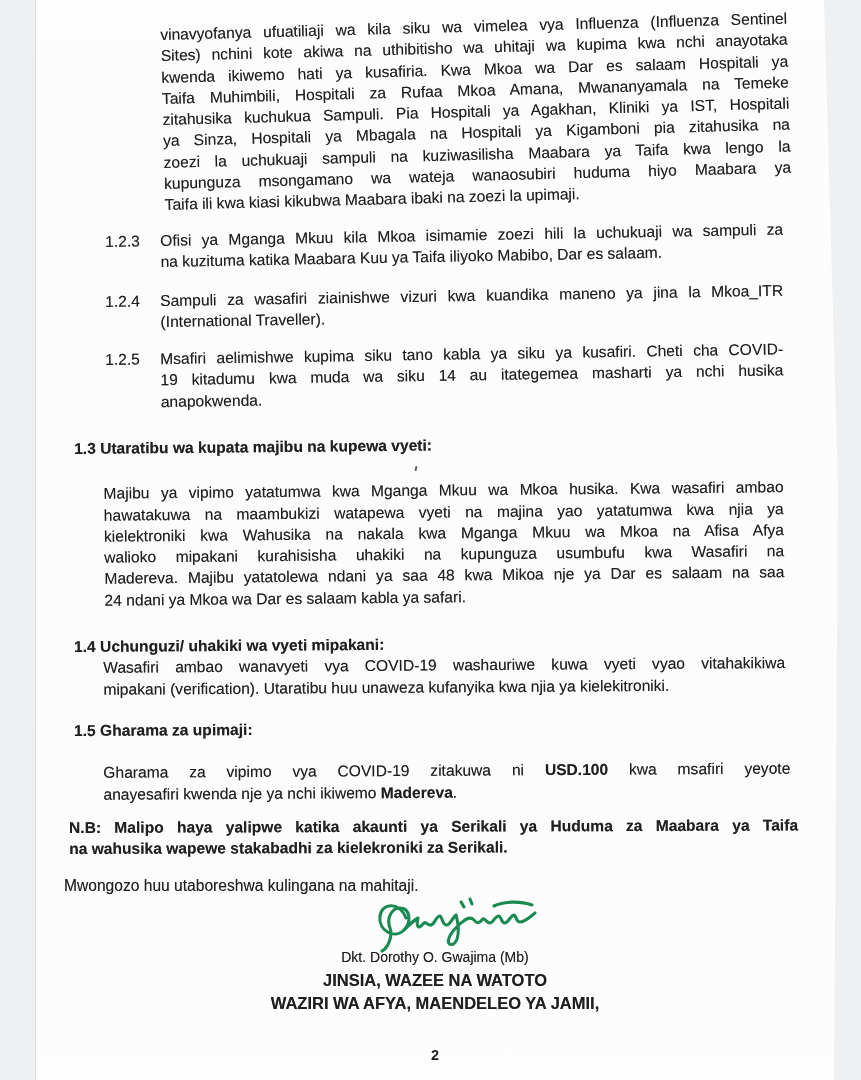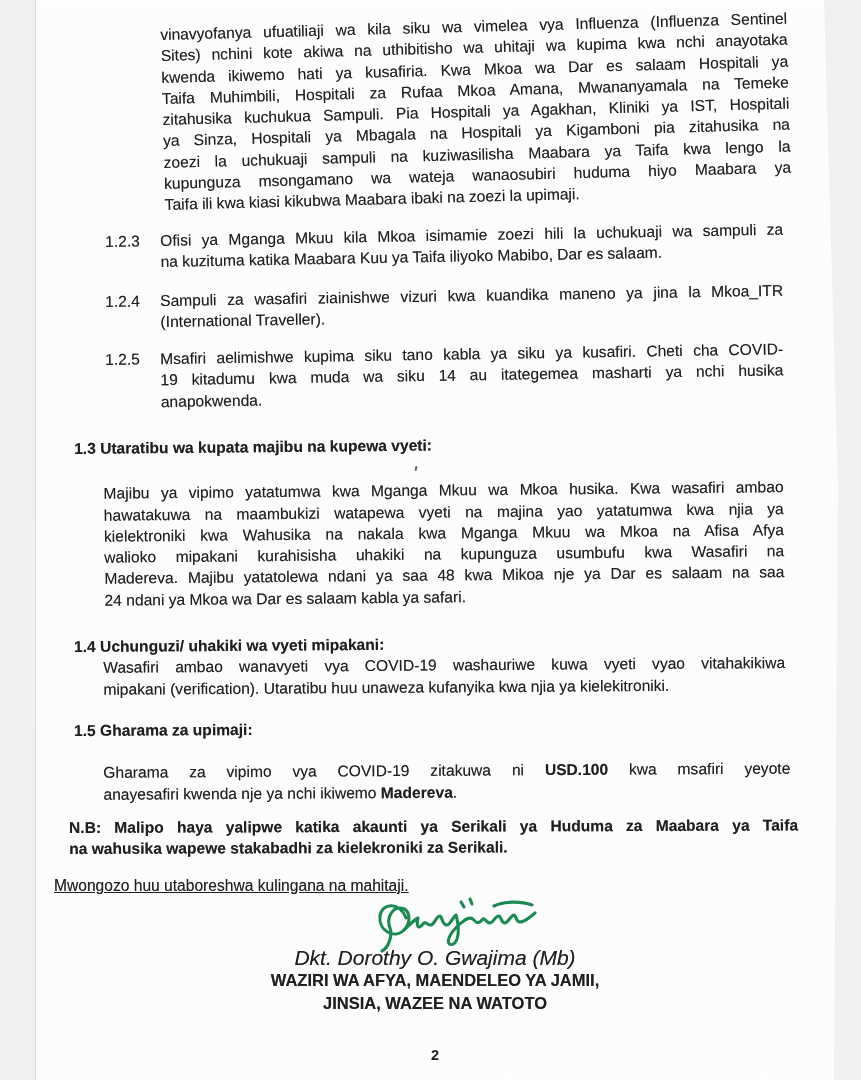--- a/index.html
+++ b/index.html
@@ -28,21 +28,21 @@
   .bold{font-weight:700;}
   .rot-intro{transform:rotate(-1.5deg);}
   .rot-i1{transform:rotate(-1.05deg);}
   .rot-i2{transform:rotate(-0.95deg);}
   .rot-i3{transform:rotate(-0.9deg);}
   .rot-s13{transform:rotate(-0.55deg);}
   .rot-s14{transform:rotate(-0.4deg);}
   .rot-s15{transform:rotate(-0.35deg);}
   .rot-nb{transform:rotate(-0.2deg);}
   .footer-center{position:absolute;left:35px;width:800px;text-align:center;}
-  .name-line{font-size:21px;line-height:23px;text-shadow:0 0 .4px rgba(20,20,20,.5);font-style:italic;}
+  .name-line{font-size:14px;line-height:23px;text-shadow:0 0 .4px rgba(20,20,20,.5);}
   .title-line{font-weight:700;font-size:16.5px;line-height:23px;text-shadow:0 0 .4px rgba(20,20,20,.55);}
   .pgnum{font-size:14.5px;font-weight:600;}
   .speck{position:absolute;width:2px;height:5px;background:#3a3a3a;border-radius:1px;transform:rotate(12deg);opacity:.8;}
   svg.sig{position:absolute;z-index:3;}
 </style>
 </head>
 <body>
 
 <div class="paper"></div>
 <div class="paper-edge"></div>
@@ -117,36 +117,36 @@
       <div class="ln">Gharama za vipimo vya COVID-19 zitakuwa ni <b>USD.100</b> kwa msafiri yeyote</div>
       <div class="ln last">anayesafiri kwenda nje ya nchi ikiwemo <b>Madereva</b>.</div>
     </div>
 </div>
 
 <div class="blk para bold rot-nb" style="left:69px;top:817px;width:729px;">
     <div class="ln">N.B: Malipo haya yalipwe katika akaunti ya Serikali ya Huduma za Maabara ya Taifa</div>
     <div class="ln last">na wahusika wapewe stakabadhi za kielekroniki za Serikali.</div>
   </div>
 
-<div class="blk para" style="left:54px;top:875px;width:729px;text-decoration:underline;">
+<div class="blk para" style="left:64px;top:875px;width:729px;">
   <span>Mwongozo huu utaboreshwa kulingana na mahitaji.</span>
 </div>
 
 <svg class="sig" style="left:366px;top:894px;" width="185" height="62" viewBox="0 0 185 62">
   <g fill="none" stroke="#1b8a52" stroke-width="3.1" stroke-linecap="round" stroke-linejoin="round">
     <path d="M40 24 C34 8 16 8 14 22 C12 36 28 46 38 36 C46 28 44 14 34 14 C26 14 20 24 24 34 C27 42 22 54 16 57"></path>
     <path d="M38 36 C44 30 48 26 52 24 C50 32 52 36 57 30 C60 26 61 32 65 31 C69 30 70 22 74 22 C76 22 76 30 80 31 C84 32 86 24 90 21 C92 28 94 36 91 45 C88 53 80 52 83 44 C85 38 93 30 99 26"></path>
     <path d="M99 26 C103 23 106 24 108 26 C110 29 113 30 116 26 C118 22 120 29 124 29 C127 29 129 22 133 22 C135 22 135 29 139 29 C142 29 144 22 148 21 C150 21 150 28 154 28 C159 28 165 22 169 19"></path>
     <path d="M128 12 C138 7 155 7 166 11"></path>
     <path d="M95 8 L98 13"></path>
     <path d="M104 5 L106 10"></path>
   </g>
 </svg>
 
 <div class="footer-center" style="top:946px;">
   <div class="name-line">Dkt. Dorothy O. Gwajima (Mb)</div>
+  <div class="title-line">JINSIA, WAZEE NA WATOTO</div>
   <div class="title-line">WAZIRI WA AFYA, MAENDELEO YA JAMII,</div>
-  <div class="title-line">JINSIA, WAZEE NA WATOTO</div>
 </div>
 
 <div class="footer-center pgnum" style="top:1047px;">
   <span>2</span>
 </div>
 
 </body></html>

